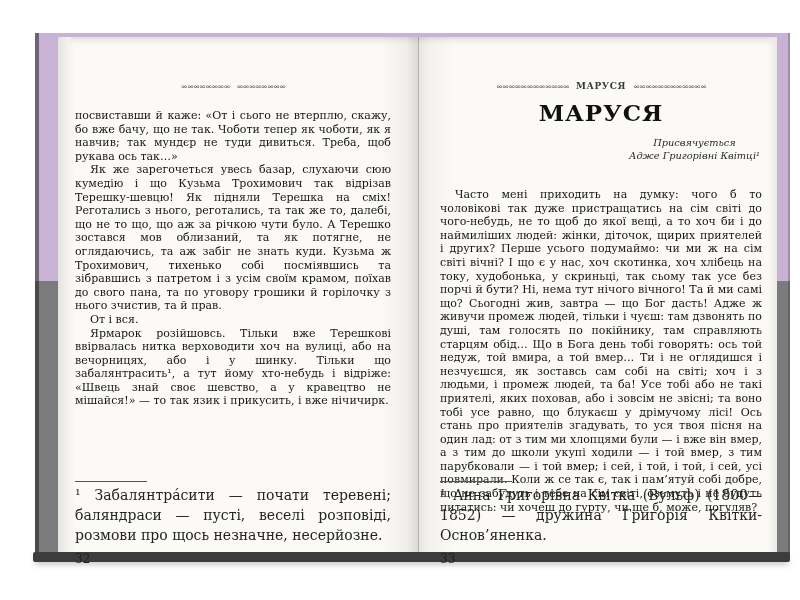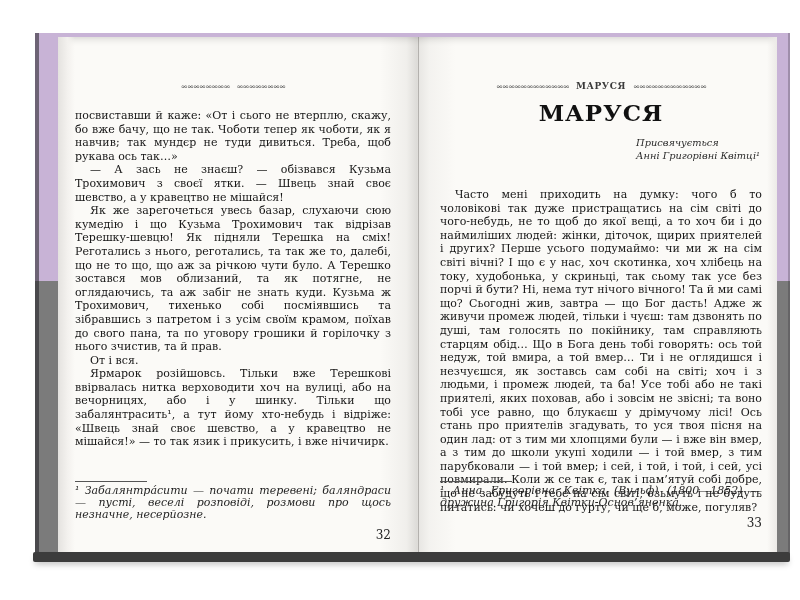--- a/index.html
+++ b/index.html
@@ -79,29 +79,29 @@
   .page-left .body-text{top:72px;}
   .page-right .body-text{top:131px;margin-top:20px;}
   .body-text p{margin:0;text-indent:15px;}
   .body-text p.noindent{text-indent:0;}
   .chapter-title{
     position:absolute;top:62px;left:0;width:100%;margin:0;
     text-align:center;font-size:23px;font-weight:bold;letter-spacing:1px;color:#111;
   }
   .dedication{
     position:absolute;top:99px;right:2px;
-    font-style:italic;font-size:9.8px;line-height:13px;text-align:left;color:#2a2a2a;
+    font-style:italic;font-size:9.8px;line-height:13px;text-align:center;color:#2a2a2a;
   }
   .page-footer{position:absolute;top:444px;left:0;width:100%;}
   .footnote-rule{width:72px;border-top:1px solid #555;margin:0 0 3px 0;}
   .footnote{
-    font-style:italic;font-size:11px;line-height:12px;text-align:justify;color:#242424;
+    font-size:14px;line-height:20px;text-align:justify;color:#242424;
   }
   .page-number{
-    margin-top:7px;text-align:right;font-size:12px;color:#222;
+    margin-top:7px;text-align:left;font-size:12px;color:#222;
   }
 </style>
 </head>
 <body>
 
 <div class="scene">
 
   <div class="cover-top"></div>
   <div class="cover-side left"></div>
   <div class="cover-side right"></div>
@@ -112,42 +112,41 @@
     <div class="edge-stack-right"></div>
     <div class="gutter"></div>
 
     <div class="page page-left">
       <div class="running-header">
         <span class="ornament">∞∞∞∞∞∞∞∞</span>
         <span class="ornament">∞∞∞∞∞∞∞∞</span>
       </div>
       <div class="body-text">
         <p class="noindent">посвиставши й каже: «От і сього не втерплю, скажу, бо вже бачу, що не так. Чоботи тепер як чоботи, як я навчив; так мундєр не туди дивиться. Треба, щоб рукава ось так…»</p>
-        <p>— А зась не знаєш? — обізвався Кузьма Трохимович з своєї ятки. — Швець знай своє шевство, а у кравецтво не мішайся!</p>
         <p>Як же зарегочеться увесь базар, слухаючи сюю кумедію і що Кузьма Трохимович так відрізав Терешку-шевцю! Як підняли Терешка на сміх! Реготались з нього, реготались, та так же то, далебі, що не то що, що аж за річкою чути було. А Терешко зостався мов облизаний, та як потягне, не оглядаючись, та аж забіг не знать куди. Кузьма ж Трохимович, тихенько собі посміявшись та зібравшись з патретом і з усім своїм крамом, поїхав до свого пана, та по уговору грошики й горілочку з нього зчистив, та й прав.</p>
         <p>От і вся.</p>
         <p>Ярмарок розійшовсь. Тільки вже Терешкові ввірвалась нитка верховодити хоч на вулиці, або на вечорницях, або і у шинку. Тільки що забалянтрасить¹, а тут йому хто-небудь і відріже: «Швець знай своє шевство, а у кравецтво не мішайся!» — то так язик і прикусить, і вже нічичирк.</p>
       </div>
       <div class="page-footer">
         <div class="footnote-rule"></div>
         <div class="footnote">¹ Забалянтрáсити — почати теревені; баляндраси — пусті, веселі розповіді, розмови про щось незначне, несерйозне.</div>
         <div class="page-number">32</div>
       </div>
     </div>
 
     <div class="page page-right">
       <div class="running-header">
         <span class="ornament">∞∞∞∞∞∞∞∞∞∞∞∞</span>
         <span>МАРУСЯ</span>
         <span class="ornament">∞∞∞∞∞∞∞∞∞∞∞∞</span>
       </div>
       <h1 class="chapter-title">МАРУСЯ</h1>
       <div class="dedication">
         <div>Присвячується</div>
-        <div>Анні Григорівні Квітці¹</div>
+        <div>Адже Григорівні Квітці¹</div>
       </div>
       <div class="body-text">
         <p>Часто мені приходить на думку: чого б то чоловікові так дуже пристращатись на сім світі до чого-небудь, не то щоб до якої вещі, а то хоч би і до наймиліших людей: жінки, діточок, щирих приятелей і других? Перше усього подумаймо: чи ми ж на сім світі вічні? І що є у нас, хоч скотинка, хоч хлібець на току, худобонька, у скриньці, так сьому так усе без порчі й бути? Ні, нема тут нічого вічного! Та й ми самі що? Сьогодні жив, завтра — що Бог дасть! Адже ж живучи промеж людей, тільки і чуєш: там дзвонять по душі, там голосять по покійнику, там справляють старцям обід… Що в Бога день тобі говорять: ось той недуж, той вмира, а той вмер… Ти і не оглядишся і незчуєшся, як зоставсь сам собі на світі; хоч і з людьми, і промеж людей, та ба! Усе тобі або не такі приятелі, яких поховав, або і зовсім не звісні; та воно тобі усе равно, що блукаєш у дрімучому лісі! Ось стань про приятелів згадувать, то уся твоя пісня на один лад: от з тим ми хлопцями були — і вже він вмер, а з тим до школи укупі ходили — і той вмер, з тим парубковали — і той вмер; і сей, і той, і той, і сей, усі повмирали. Коли ж се так є, так і пам’ятуй собі добре, що не забудуть і тебе на сім світі, озьмуть і не будуть питатись: чи хочеш до гурту, чи ще б, може, погуляв?</p>
       </div>
       <div class="page-footer">
         <div class="footnote-rule"></div>
         <div class="footnote">¹ Анна Григорівна Квітка (Вульф) (1800—1852) — дружина Григорія Квітки-Основ’яненка.</div>
         <div class="page-number">33</div>
       </div>
     </div>

